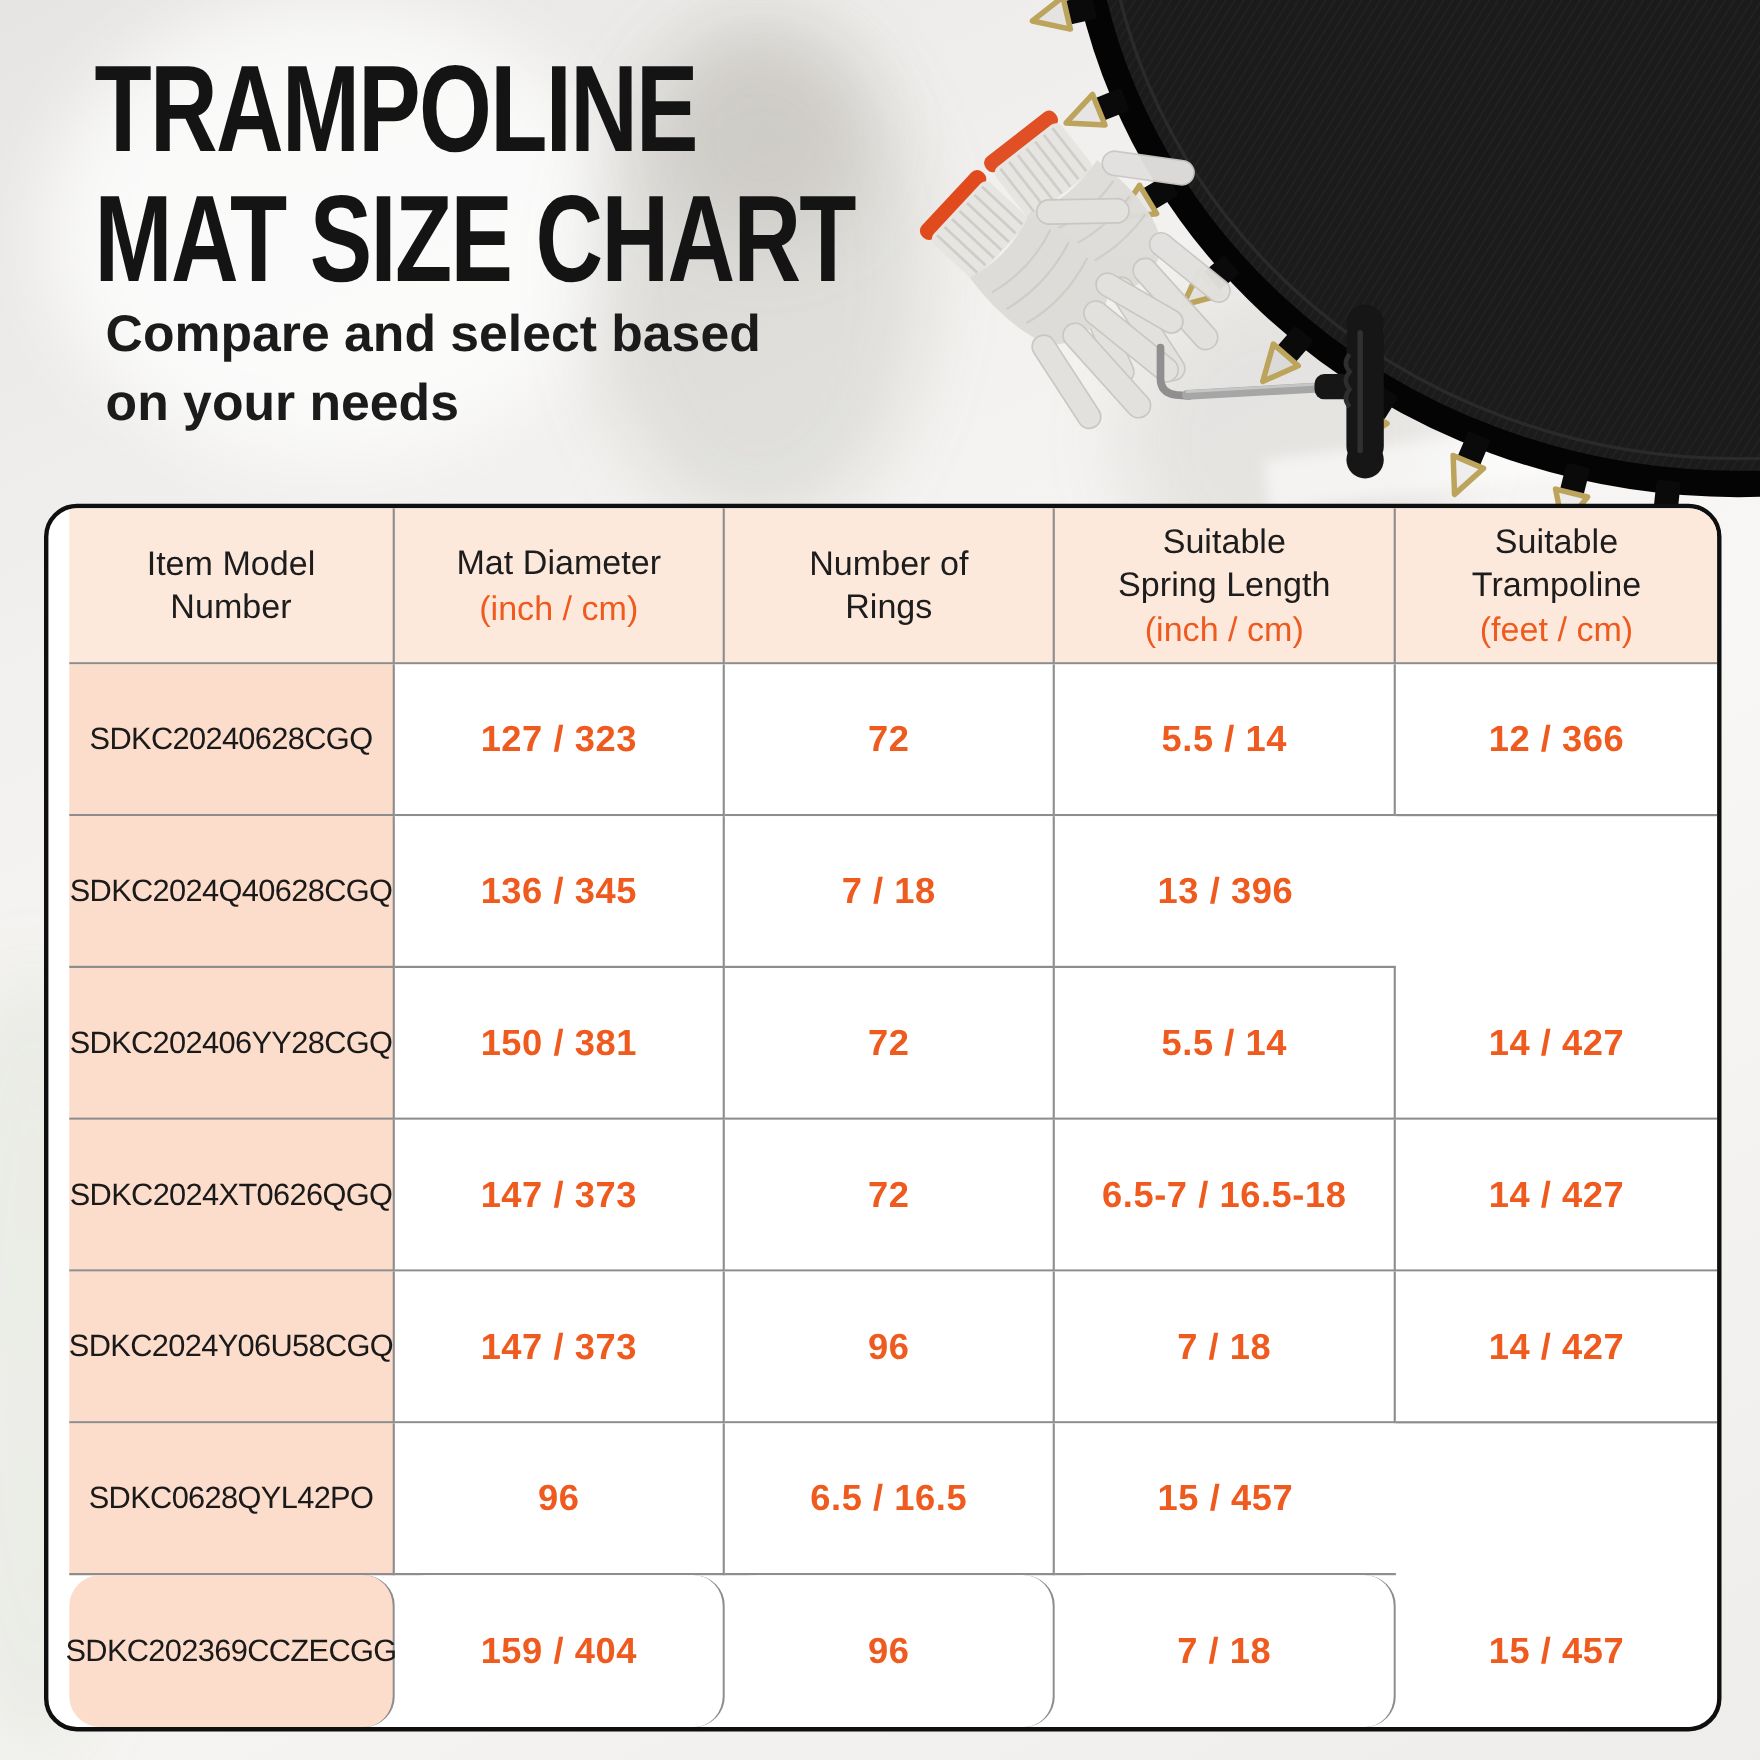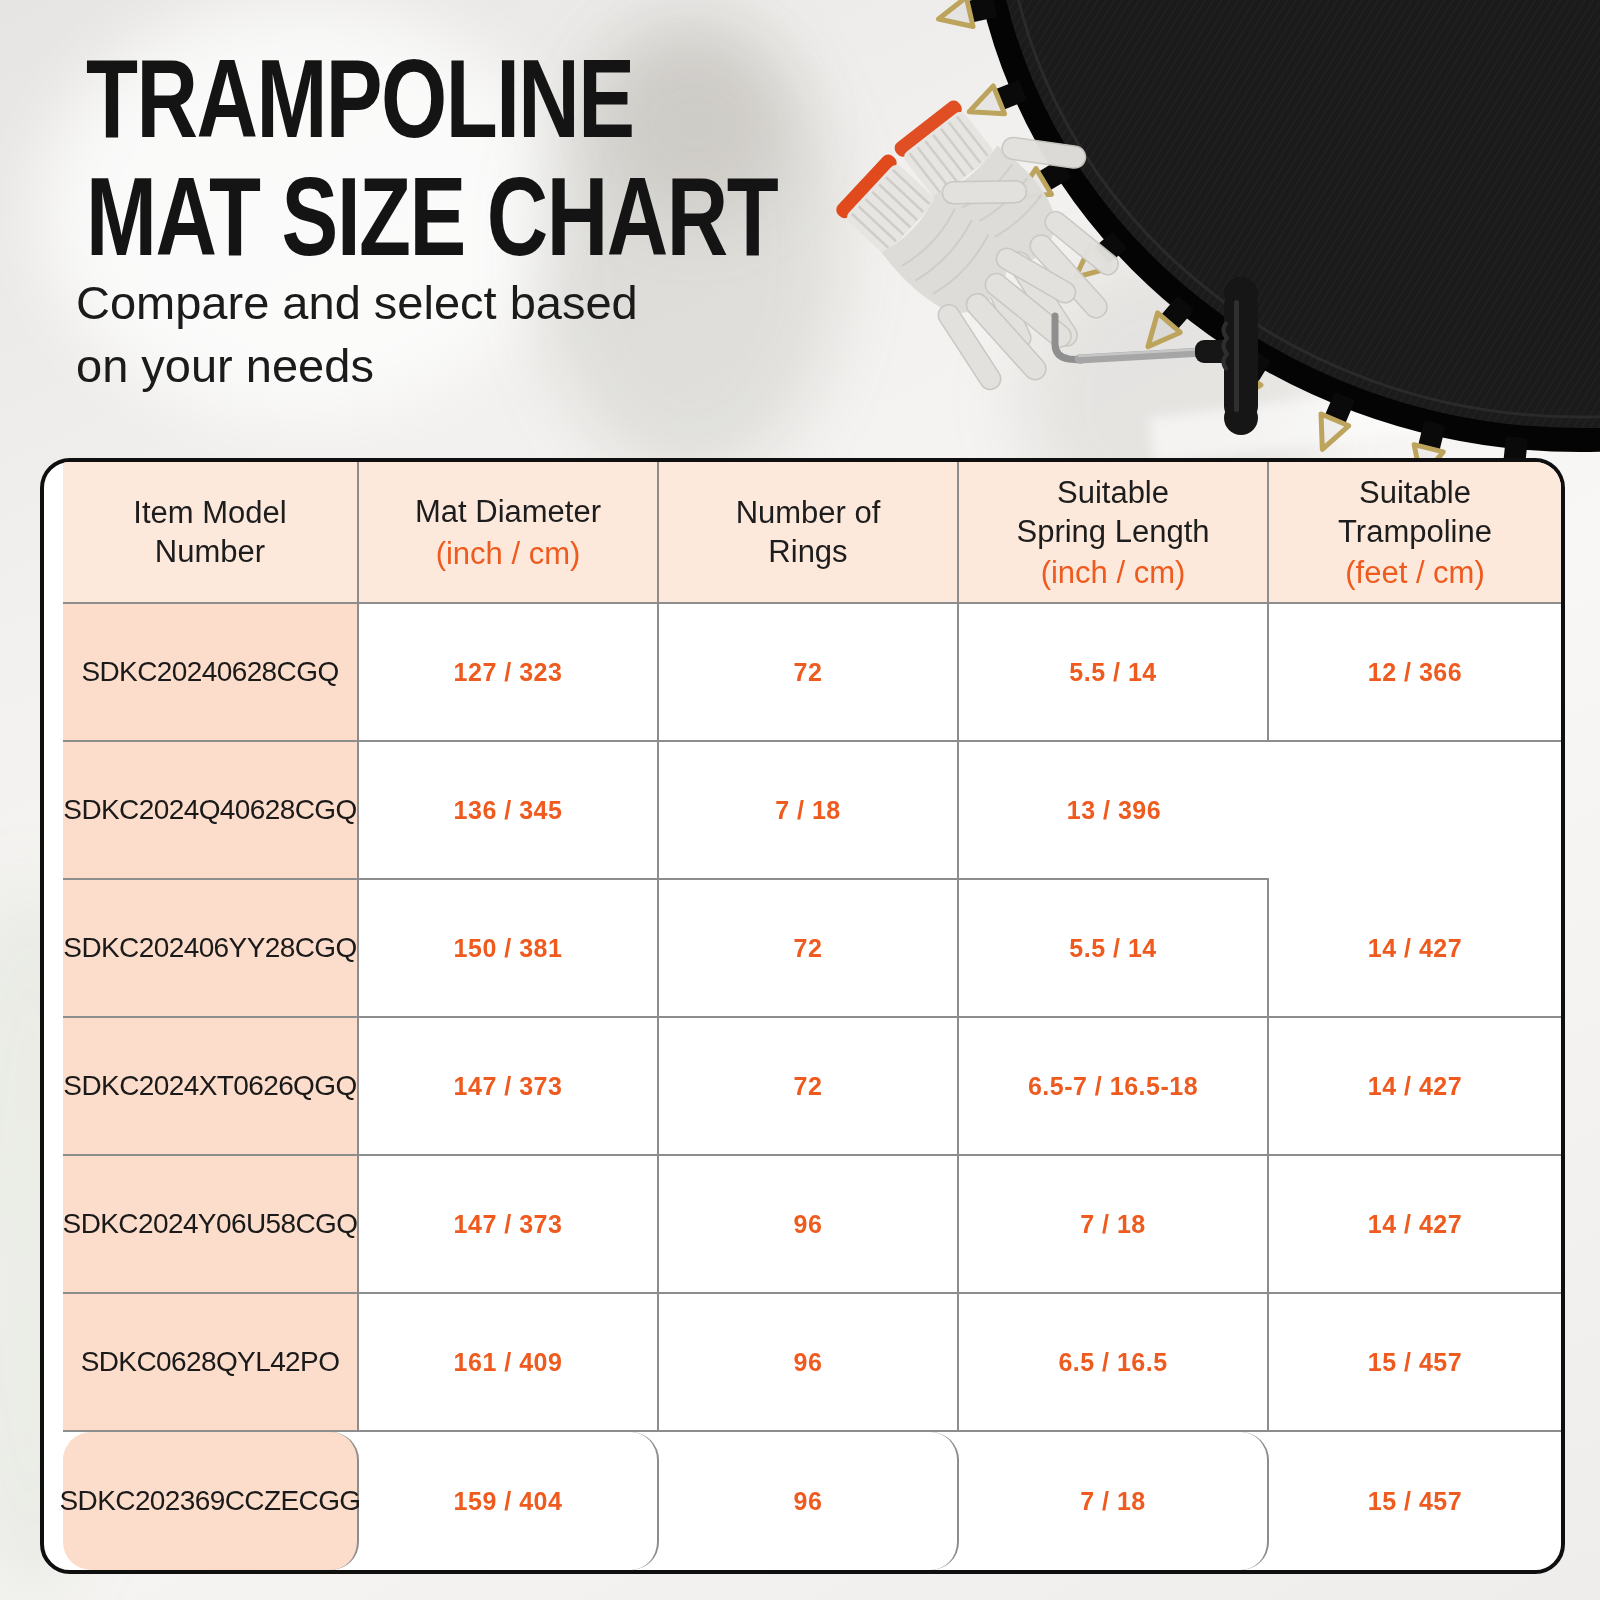--- a/index.html
+++ b/index.html
@@ -19,22 +19,22 @@
     background:rgba(255,255,255,0.55); transform:rotate(-7deg); filter:blur(6px); }
 
   
   .title {
     position:absolute; left:86px; top:40px; z-index:5;
     font-size:112px; font-weight:bold; color:#141414; line-height:1.05;
     letter-spacing:-2px; transform:scaleX(0.76); transform-origin:left top;
     white-space:pre-line;
   }
   .subtitle {
-    position:absolute; left:76px; top:272px; z-index:5;
-    font-size:47px; color:#1b1b1b; line-height:1.33; white-space:pre-line;
+    position:absolute; left:96px; top:272px; z-index:5;
+    font-size:47px; color:#1b1b1b; line-height:1.33; white-space:pre-line;font-weight:bold;
   }
 
   
   .mat    { position:absolute; left:800px; top:0;     width:800px; height:560px; z-index:1; }
   .gloves { position:absolute; left:805px; top:95px;  width:335px; height:365px; z-index:2; }
   .tool   { position:absolute; left:1035px; top:272px; width:265px; height:170px; z-index:2; }
 
   
   .size-table {
     position:absolute; left:40px; top:458px; width:1517px; z-index:6;
@@ -47,21 +47,21 @@
     text-align:center; box-sizing:border-box; padding:4px 10px;
   }
   .trow .cell:last-child { border-right:none; }
   .body-row:last-child .cell { border-bottom:none;border-radius:28px; }
   .header-row .cell { height:142px; background:#fde9dc; }
   .body-row .cell   { height:138px; background:#ffffff; }
   .body-row .label-cell { background:#fcdccb; }
   .hlabel { font-size:31px; color:#1d1d1d; line-height:1.27; white-space:pre-line; }
   .hunit  { font-size:31px; color:#ef5a1e; line-height:1.2; margin-top:3px; }
   .label-cell { font-size:28px; color:#1a1a1a; letter-spacing:-0.6px; }
-  .value-cell { font-size:25px; font-weight:bold; color:#ef5a1e; letter-spacing:0.5px; }
+  .value-cell { font-size:33px; font-weight:bold; color:#ef5a1e; letter-spacing:0.5px; }
 </style>
 </head>
 <body>
 
 <div class="canvas">
 
   <div class="haze h5"></div>
   <div class="haze h1"></div>
   <div class="haze h2"></div>
   <div class="haze h3"></div>
@@ -185,21 +185,20 @@
         </div>
         <div class="trow body-row">
           <div class="cell label-cell">SDKC2024Y06U58CGQ</div>
           <div class="cell value-cell">147 / 373</div>
           <div class="cell value-cell">96</div>
           <div class="cell value-cell">7 / 18</div>
           <div class="cell value-cell">14 / 427</div>
         </div>
         <div class="trow body-row">
           <div class="cell label-cell">SDKC0628QYL42PO</div>
-          <div class="cell value-cell">161 / 409</div>
           <div class="cell value-cell">96</div>
           <div class="cell value-cell">6.5 / 16.5</div>
           <div class="cell value-cell">15 / 457</div>
         </div>
         <div class="trow body-row">
           <div class="cell label-cell">SDKC202369CCZECGG</div>
           <div class="cell value-cell">159 / 404</div>
           <div class="cell value-cell">96</div>
           <div class="cell value-cell">7 / 18</div>
           <div class="cell value-cell">15 / 457</div>

